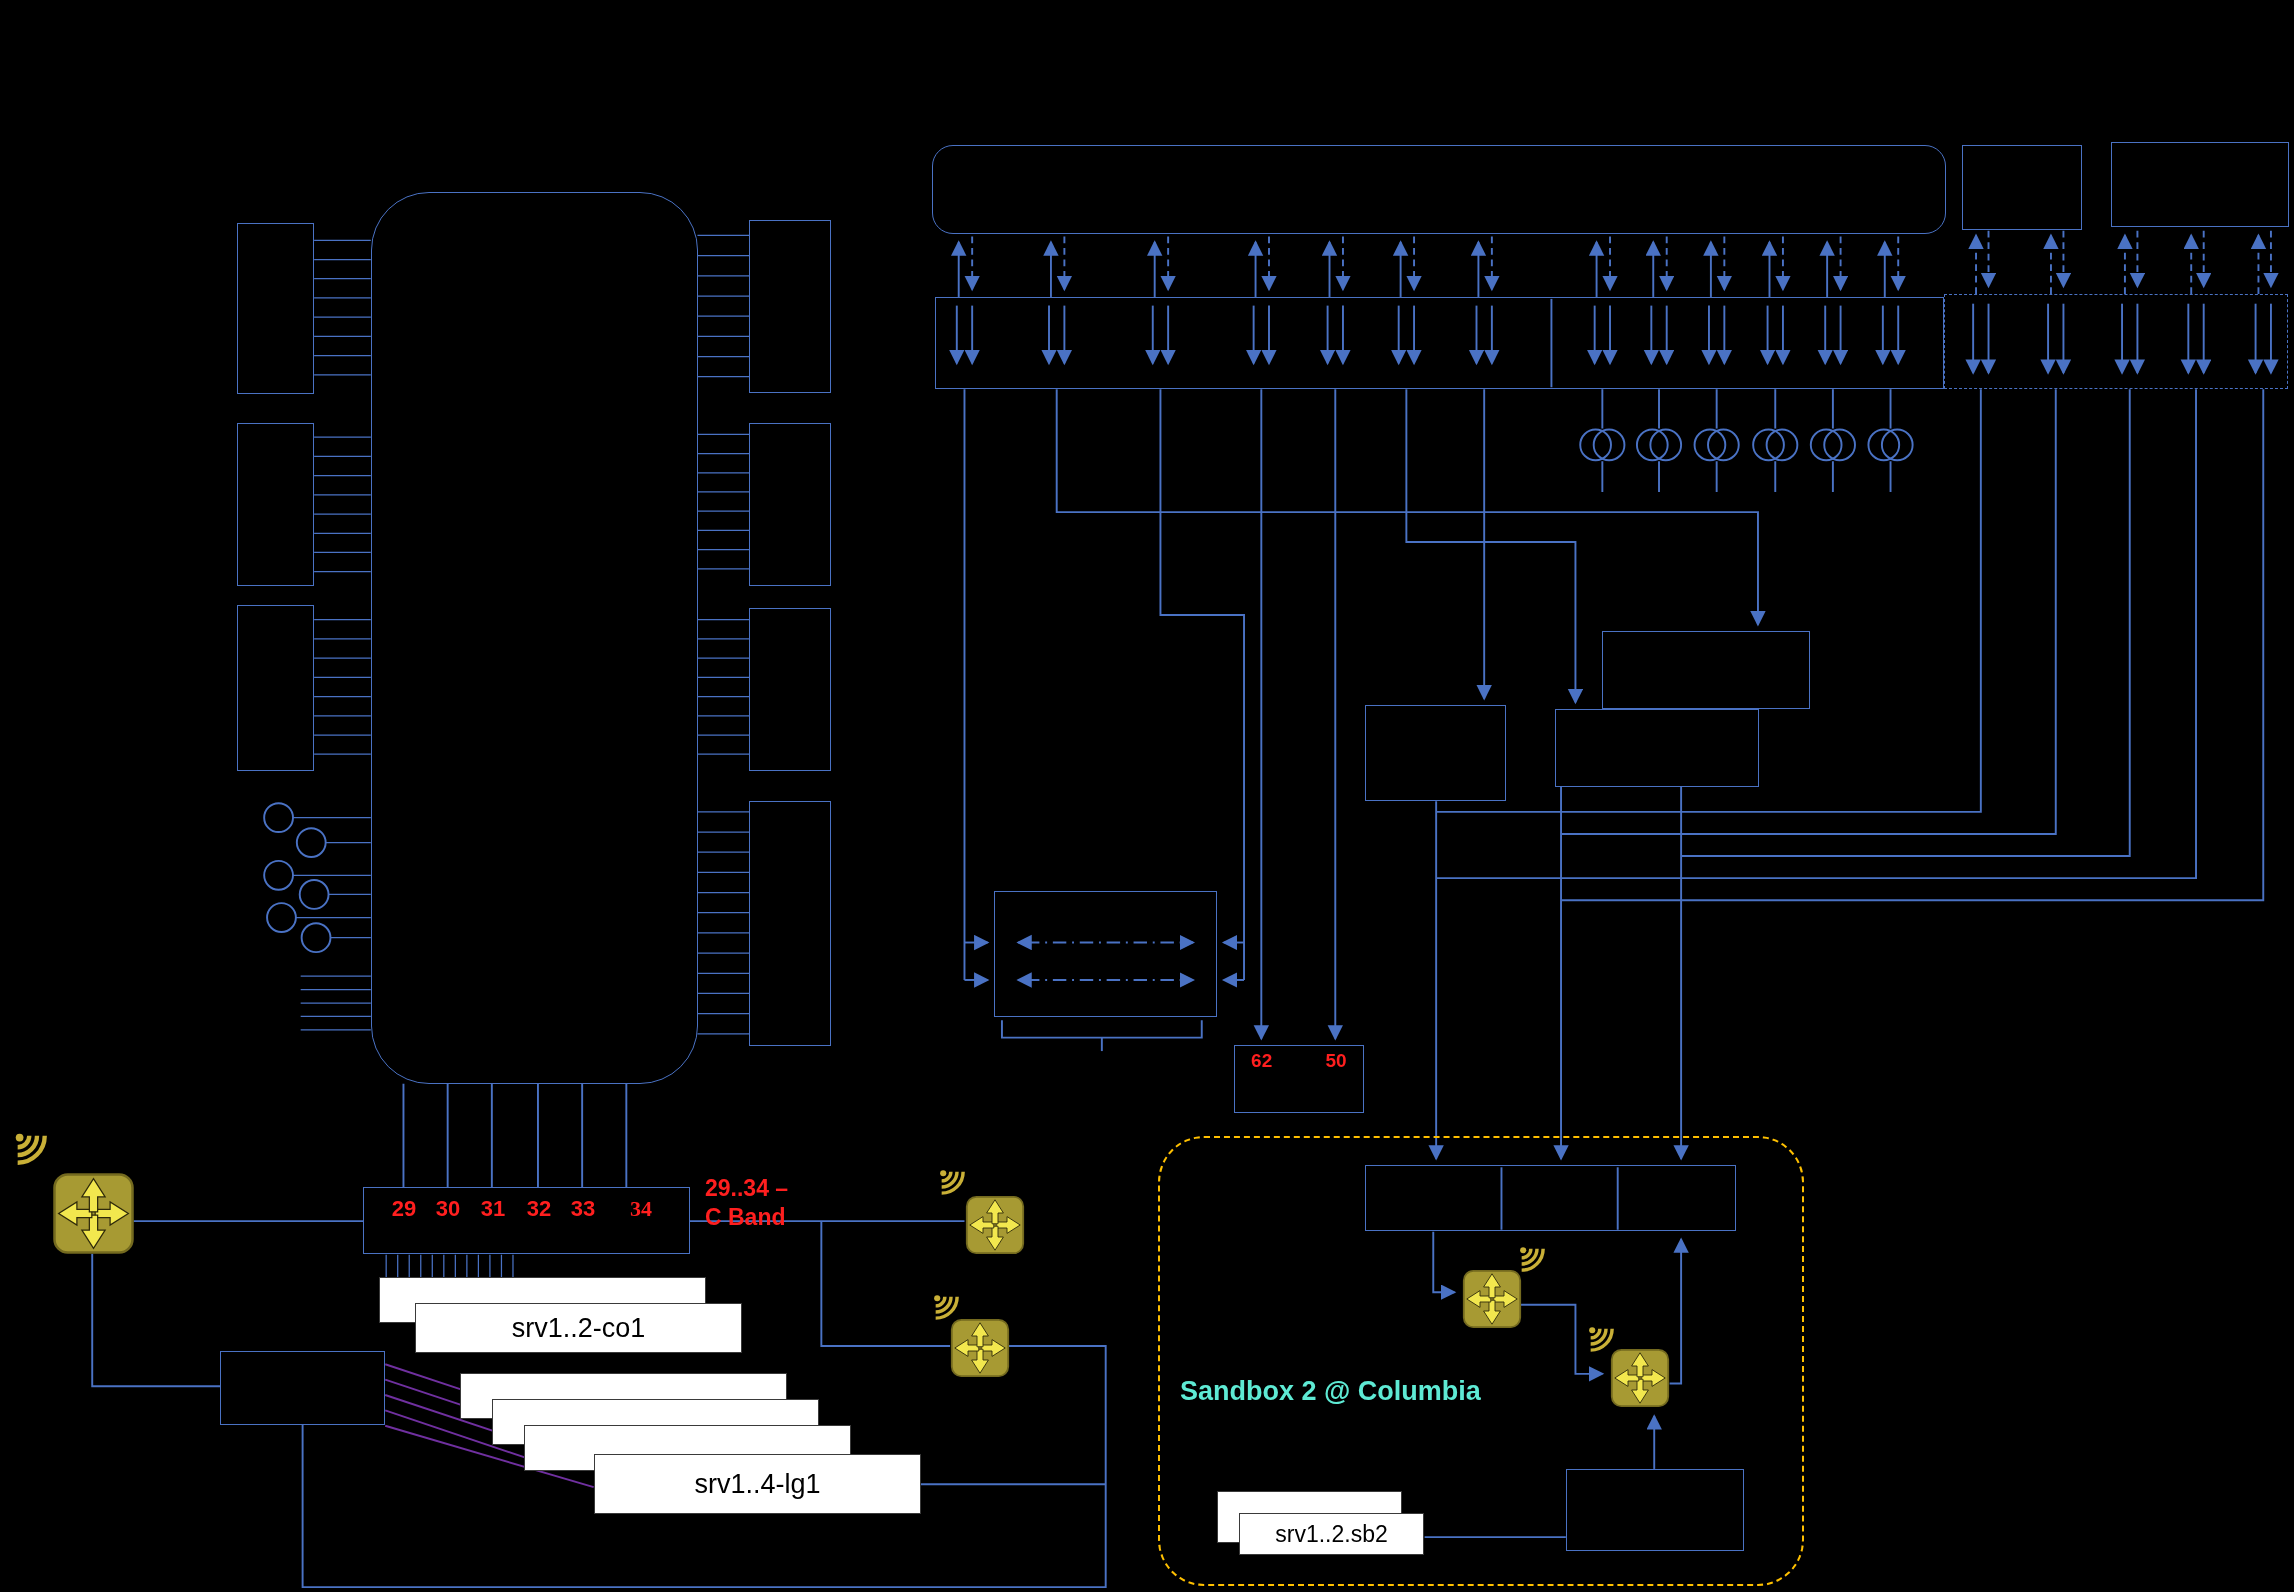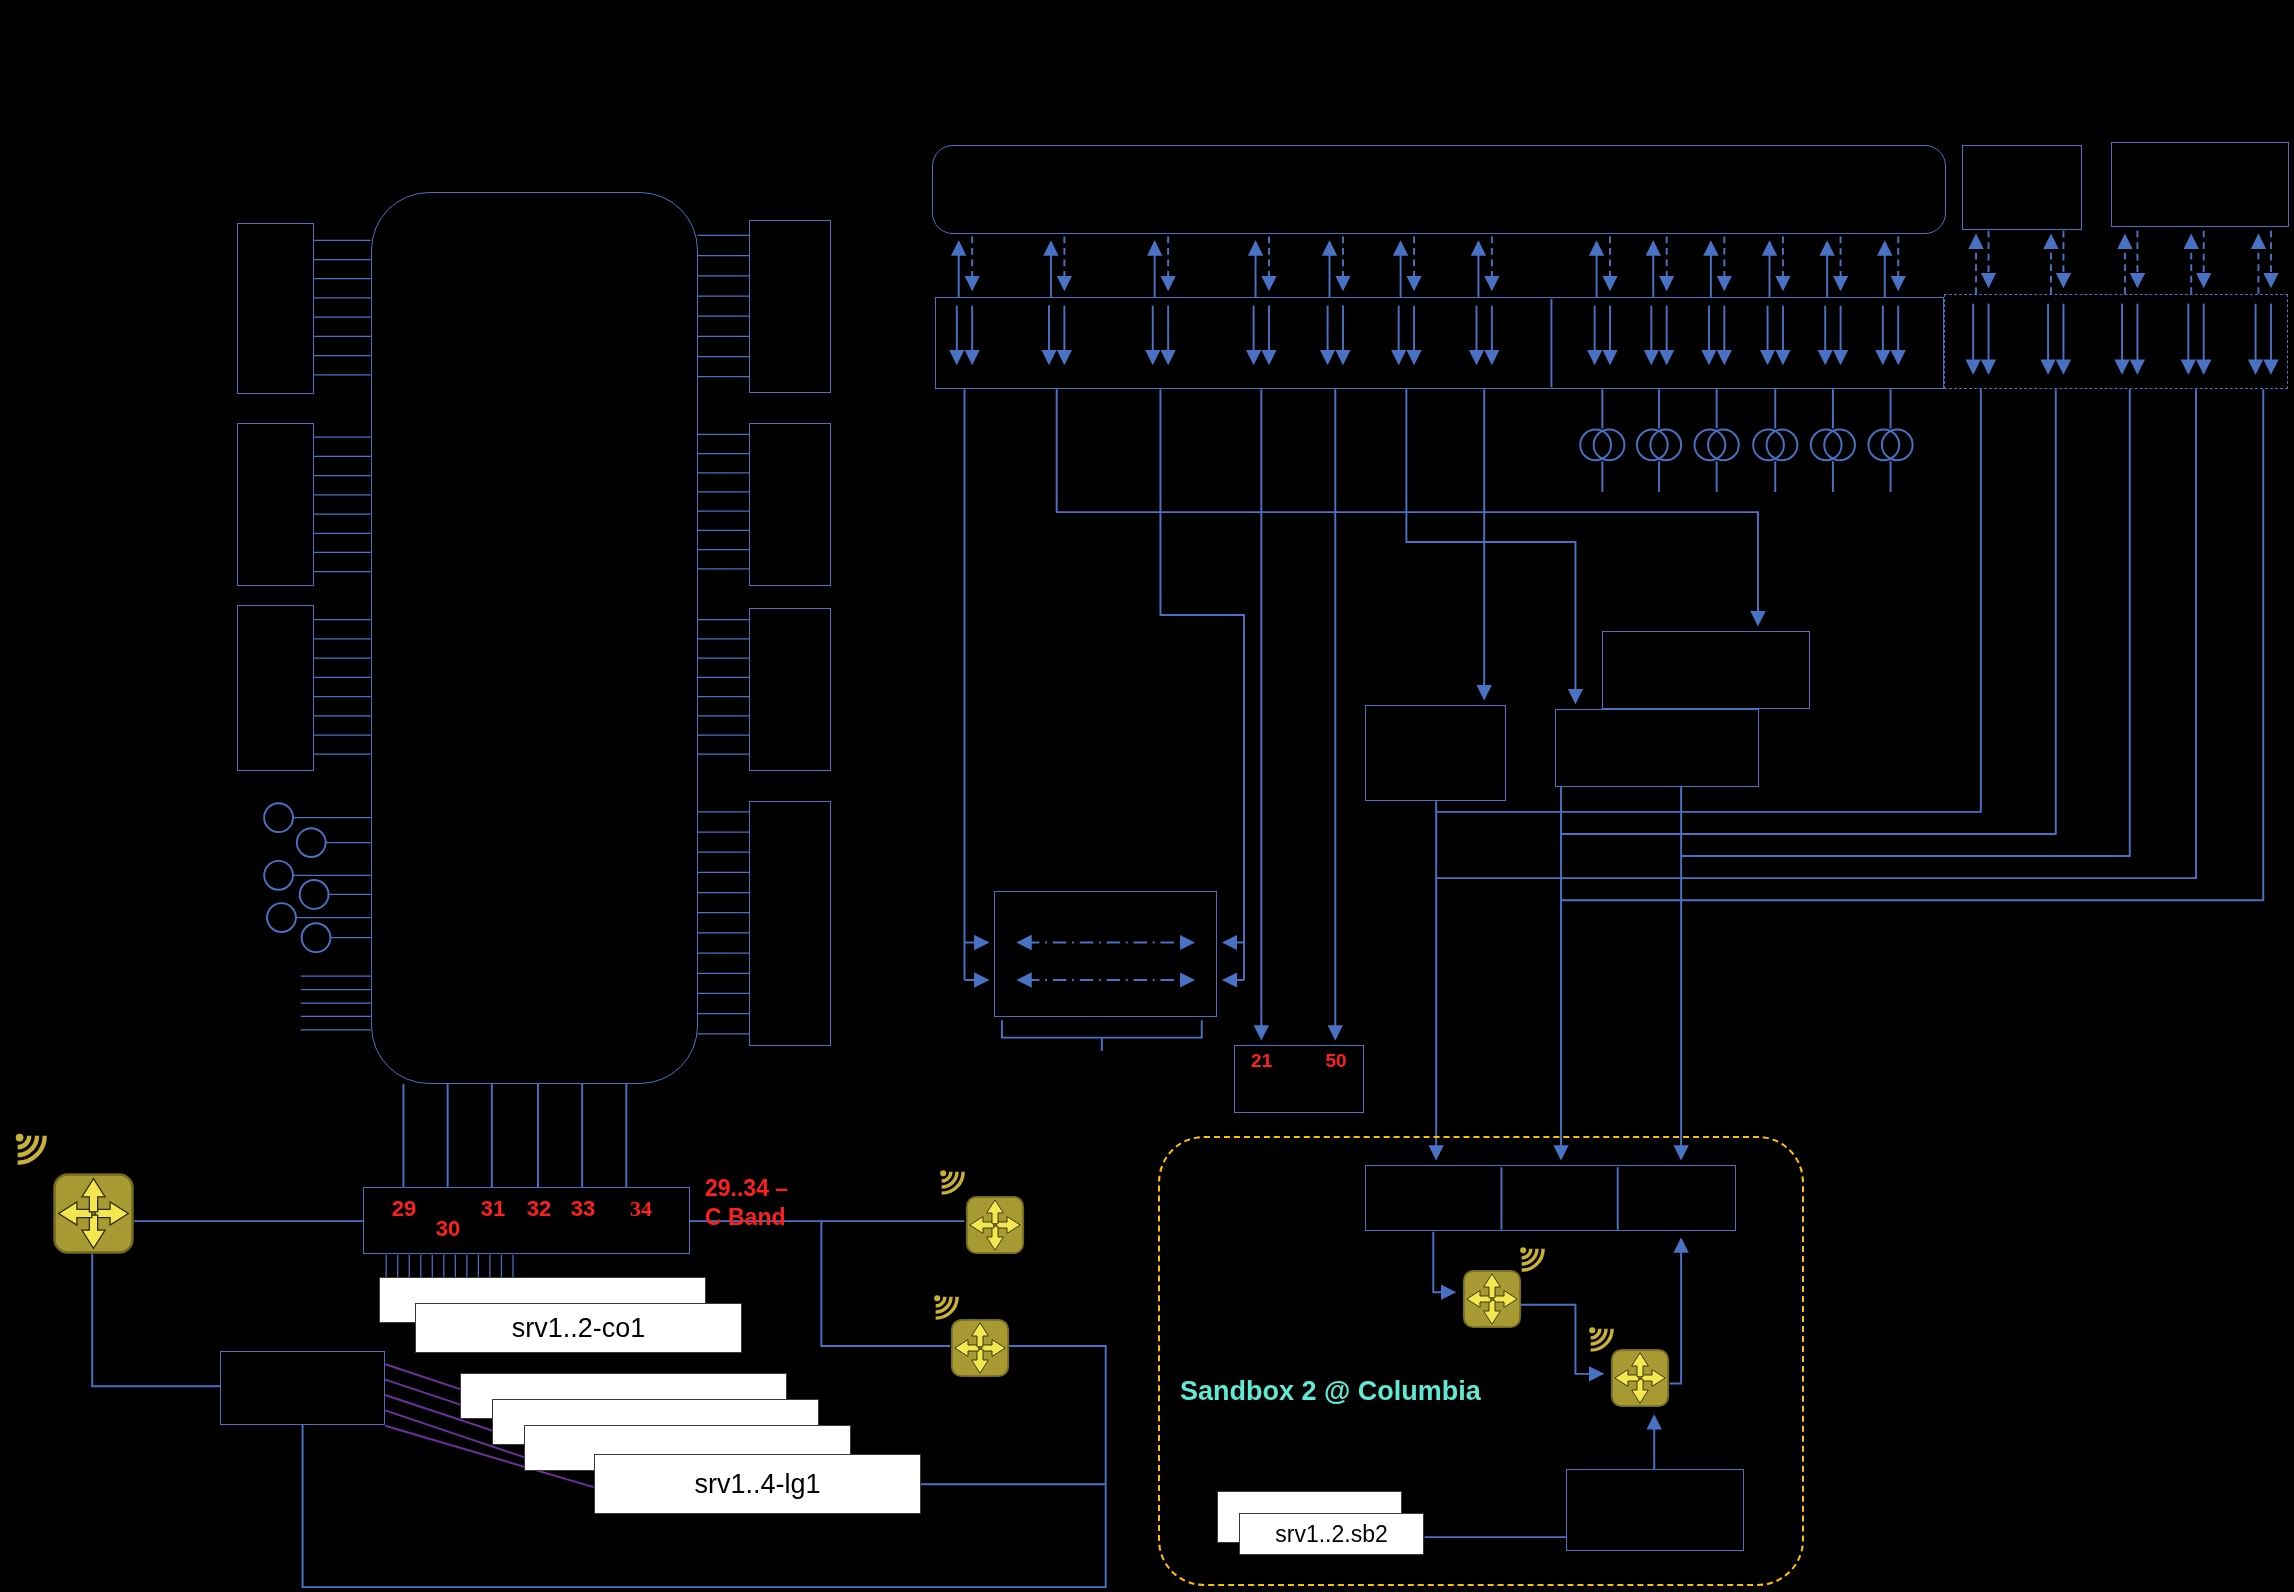--- a/index.html
+++ b/index.html
@@ -284,21 +284,21 @@
   <div class="box" style="left:237px;top:223px;width:77px;height:171px;"></div>
   <div class="box" style="left:237px;top:423px;width:77px;height:163px;"></div>
   <div class="box" style="left:237px;top:605px;width:77px;height:166px;"></div>
   <div class="box" style="left:749px;top:220px;width:82px;height:173px;"></div>
   <div class="box" style="left:749px;top:423px;width:82px;height:163px;"></div>
   <div class="box" style="left:749px;top:608px;width:82px;height:163px;"></div>
   <div class="box" style="left:749px;top:801px;width:82px;height:245px;"></div>
 
   <div class="box" style="left:363px;top:1187px;width:327px;height:67px;">
     <span class="portnum" style="left:21px;top:7.7px;">29</span>
-    <span class="portnum" style="left:65px;top:7.7px;margin-top:20px;">30</span>
+    <span class="portnum" style="left:65px;top:7.7px;">30</span>
     <span class="portnum" style="left:110px;top:7.7px;">31</span>
     <span class="portnum" style="left:156px;top:7.7px;">32</span>
     <span class="portnum" style="left:200px;top:7.7px;">33</span>
     <span class="portnum" style="left:258px;top:7.7px;font-family:Liberation Serif, serif;">34</span>
   </div>
 
   <div class="redtext" style="left:705px;top:1174px;font-size:23px;line-height:1.25;">
     <div>29..34 –</div>
     <div>C Band</div>
   </div>
@@ -322,21 +322,21 @@
   <div class="box" style="left:935px;top:297px;width:1009px;height:92px;"></div>
   <div class="box dashedbox" style="left:1944px;top:294px;width:344px;height:95px;"></div>
 
   <div class="box" style="left:1365px;top:705px;width:141px;height:96px;"></div>
   <div class="box" style="left:1555px;top:709px;width:204px;height:78px;"></div>
   <div class="box" style="left:1602px;top:631px;width:208px;height:78px;"></div>
 
   <div class="box" style="left:994px;top:891px;width:223px;height:126px;"></div>
 
   <div class="box" style="left:1234px;top:1045px;width:130px;height:68px;">
-    <span class="portnum" style="left:7.7px;top:3.8px;font-size:19px;">21</span>
+    <span class="portnum" style="left:7.7px;top:3.8px;font-size:19px;">62</span>
     <span class="portnum" style="left:82px;top:3.8px;font-size:19px;">50</span>
   </div>
 
   <div class="sandbox" style="left:1158px;top:1136px;width:646px;height:450px;"></div>
   <div class="box" style="left:1365px;top:1165px;width:371px;height:66px;"></div>
   <div class="box" style="left:1566px;top:1469px;width:178px;height:82px;"></div>
   <div class="sandboxlabel" style="left:1180px;top:1376px;">Sandbox 2 @ Columbia</div>
   <div class="whitebox" style="left:1217px;top:1491px;width:185px;height:52px;"></div>
   <div class="whitebox" style="left:1239px;top:1513px;width:185px;height:42px;font-size:23px;">
     <span>srv1..2.sb2</span>

